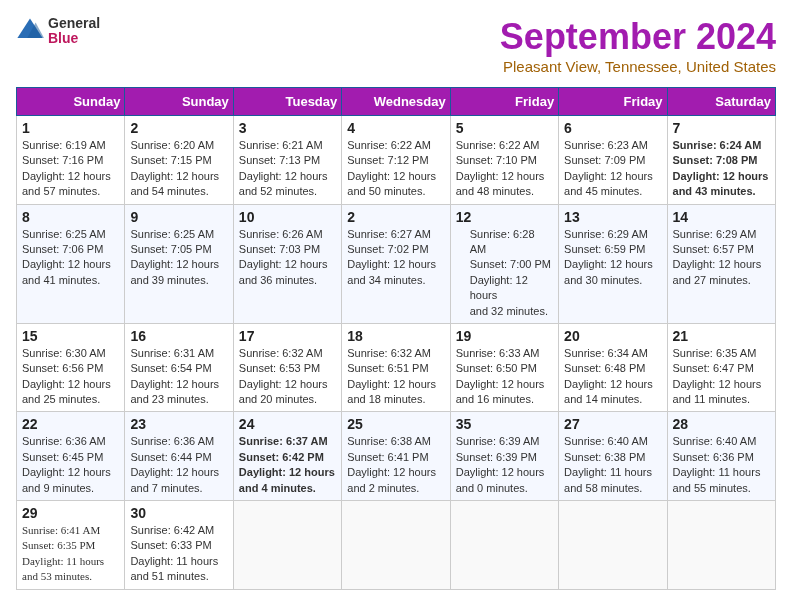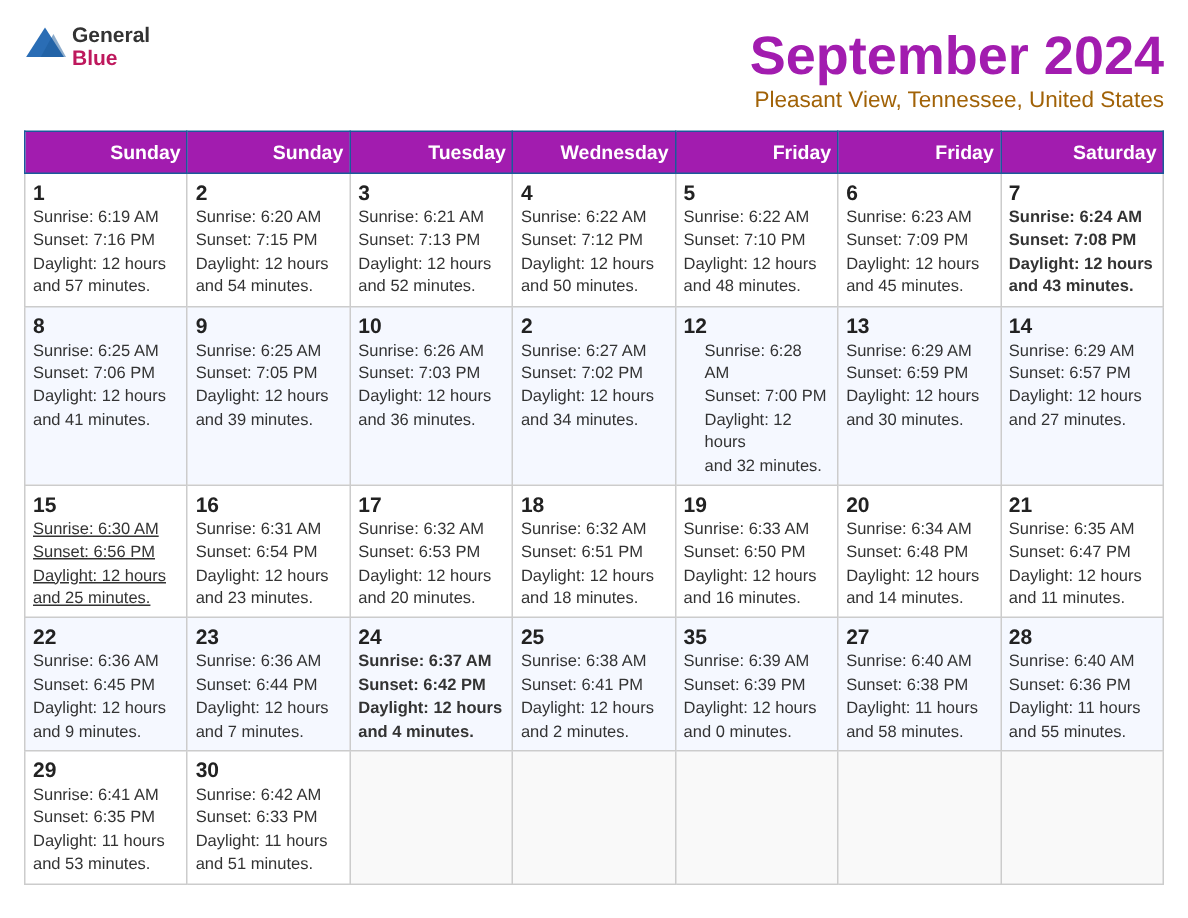--- a/index.html
+++ b/index.html
@@ -215,21 +215,21 @@
           <span class="day-number">14</span>
           <div class="day-info" style="white-space: pre-line;">Sunrise: 6:29 AM
 Sunset: 6:57 PM
 Daylight: 12 hours
 and 27 minutes.</div>
         </td>
       </tr>
       <tr>
         <td>
           <span class="day-number">15</span>
-          <div class="day-info" style="white-space: pre-line; text-decoration: underline;">Sunrise: 6:30 AM
+          <div class="day-info" style="white-space: pre-line;">Sunrise: 6:30 AM
 Sunset: 6:56 PM
 Daylight: 12 hours
 and 25 minutes.</div>
         </td>
         <td>
           <span class="day-number">16</span>
           <div class="day-info" style="white-space: pre-line;">Sunrise: 6:31 AM
 Sunset: 6:54 PM
 Daylight: 12 hours
 and 23 minutes.</div>
@@ -317,21 +317,21 @@
           <span class="day-number">28</span>
           <div class="day-info" style="white-space: pre-line;">Sunrise: 6:40 AM
 Sunset: 6:36 PM
 Daylight: 11 hours
 and 55 minutes.</div>
         </td>
       </tr>
       <tr>
         <td>
           <span class="day-number">29</span>
-          <div class="day-info" style="white-space: pre-line;">Sunrise: 6:41 AM
+          <div class="day-info" style="white-space: pre-line; font-family: Liberation Serif, serif;">Sunrise: 6:41 AM
 Sunset: 6:35 PM
 Daylight: 11 hours
 and 53 minutes.</div>
         </td>
         <td>
           <span class="day-number">30</span>
           <div class="day-info" style="white-space: pre-line;">Sunrise: 6:42 AM
 Sunset: 6:33 PM
 Daylight: 11 hours
 and 51 minutes.</div>

